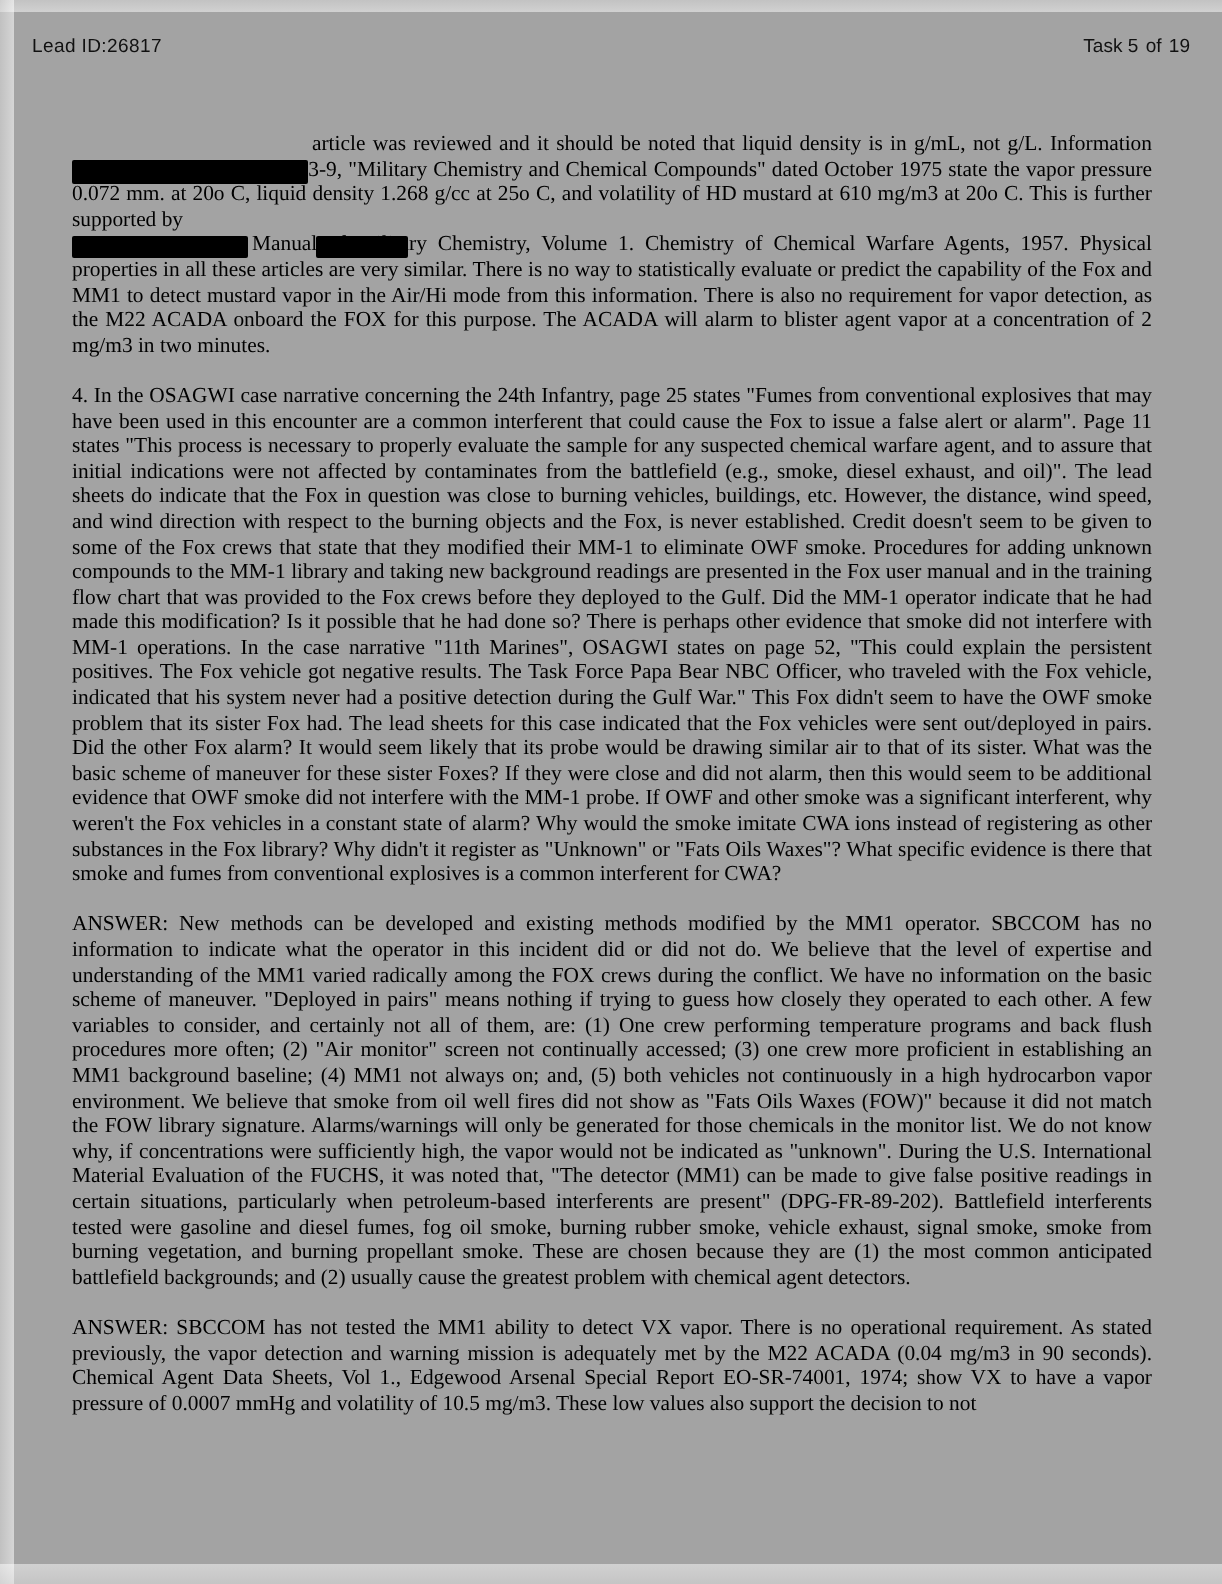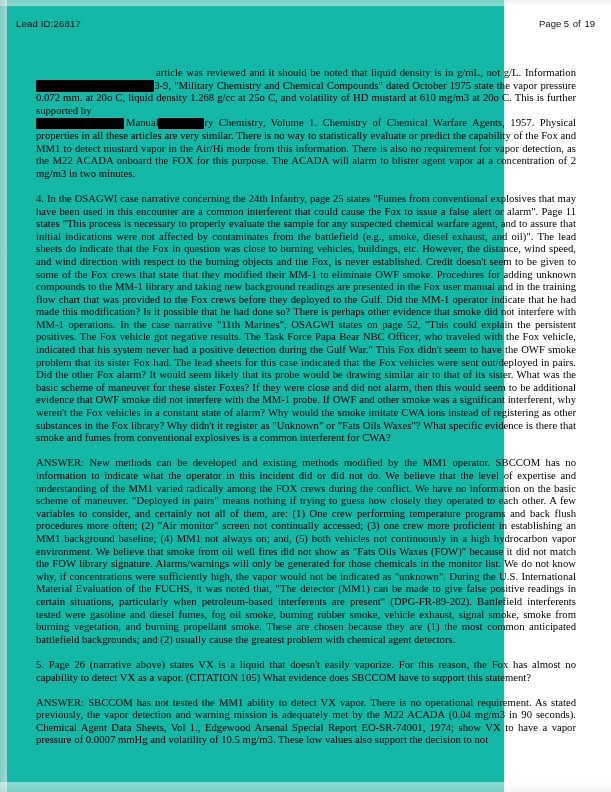--- a/index.html
+++ b/index.html
@@ -10,23 +10,23 @@
   body {
     width: 611px;
     height: 792px;
     font-family: "Liberation Serif", serif;
     color: #000000;
     position: relative;
     overflow: hidden;
   }
   .page {
     position: relative;
-    width: 504px;
+    width: 611px;
     height: 792px;
-    background: #14b8a6;
+    background: #a3a3a3;
     box-sizing: border-box;
   }
   .header {
     position: absolute;
     top: 18px;
     left: 0;
     width: 611px;
     height: 16px;
   }
   .lead-id {
@@ -133,38 +133,37 @@
 
 <div class="page">
 
   <div class="noise-edge-top"></div>
   <div class="noise-edge-left"></div>
   <div class="noise-edge-bottom"></div>
 
   <div class="header">
     <span class="lead-id">Lead ID:26817</span>
     <span class="page-num">
-      <span>Page</span>
+      <span>Task</span>
       <span>5</span>
       <span class="sep">of</span>
       <span>19</span>
     </span>
   </div>
 
   <div class="content">
 
     <p class="body"><span class="first-para-pad"></span><span>article was reviewed and it should be noted that liquid density is in g/mL, not g/L.  Information contained in the Army FM 3-9, "Military Chemistry and Chemical Compounds" dated October 1975 state the vapor pressure 0.072 mm. at 20o C, liquid density 1.268 g/cc at 25o C, and volatility of HD mustard at 610 mg/m3 at 20o C.  This is further supported by</span></p>
 
     <p class="body" style="margin-top:0"><span class="pad2"></span><span>Manual of Military Chemistry, Volume 1. Chemistry of Chemical Warfare Agents, 1957. Physical properties in all these articles are very similar.  There is no way to statistically evaluate or predict the capability of the Fox and MM1 to detect mustard vapor in the Air/Hi mode from this information.  There is also no requirement for vapor detection, as the M22 ACADA onboard the FOX for this purpose.  The ACADA will alarm to blister agent vapor at a concentration of 2 mg/m3 in two minutes.</span></p>
 
     <p class="body"><span>4.  In the OSAGWI case narrative concerning the 24th Infantry, page 25 states "Fumes from conventional explosives that may have been used in this encounter are a common interferent that could cause the Fox to issue a false alert or alarm".  Page 11 states "This process is necessary to properly evaluate the sample for any suspected chemical warfare agent, and to assure that initial indications were not affected by contaminates from the battlefield (e.g., smoke, diesel exhaust, and oil)".  The lead sheets do indicate that the Fox in question was close to burning vehicles, buildings, etc.  However, the distance, wind speed, and wind direction with respect to the burning objects and the Fox, is never established.  Credit doesn't seem to be given to some of the Fox crews that state that they modified their MM-1 to eliminate OWF smoke.  Procedures for adding unknown compounds to the MM-1 library and taking new background readings are presented in the Fox user manual and in the training flow chart that was provided to the Fox crews before they deployed to the Gulf.  Did the MM-1 operator indicate that he had made this modification?  Is it possible that he had done so?  There is perhaps other evidence that smoke did not interfere with MM-1 operations.  In the case narrative "11th Marines", OSAGWI states on page 52, "This could explain the persistent positives.  The Fox vehicle got negative results.  The Task Force Papa Bear NBC Officer, who traveled with the Fox vehicle, indicated that his system never had a positive detection during the Gulf War."  This Fox didn't seem to have the OWF smoke problem that its sister Fox had.  The lead sheets for this case indicated that the Fox vehicles were sent out/deployed in pairs.  Did the other Fox alarm?  It would seem likely that its probe would be drawing similar air to that of its sister.  What was the basic scheme of maneuver for these sister Foxes?  If they were close and did not alarm, then this would seem to be additional evidence that OWF smoke did not interfere with the MM-1 probe.  If OWF and other smoke was a significant interferent, why weren't the Fox vehicles in a constant state of alarm?  Why would the smoke imitate CWA ions instead of registering as other substances in the Fox library?  Why didn't it register as "Unknown" or "Fats Oils Waxes"?  What specific evidence is there that smoke and fumes from conventional explosives is a common interferent for CWA?</span></p>
 
     <p class="body"><span>ANSWER: New methods can be developed and existing methods modified by the MM1 operator.  SBCCOM has no information to indicate what the operator in this incident did or did not do.  We believe that the level of expertise and understanding of the MM1 varied radically among the FOX crews during the conflict.  We have no information on the basic scheme of maneuver.  "Deployed in pairs" means nothing if trying to guess how closely they operated to each other.  A few variables to consider, and certainly not all of them, are: (1) One crew performing temperature programs and back flush procedures more often; (2) "Air monitor" screen not continually accessed; (3) one crew more proficient in establishing an MM1 background baseline; (4) MM1 not always on; and, (5) both vehicles not continuously in a high hydrocarbon vapor environment.  We believe that smoke from oil well fires did not show as "Fats Oils Waxes (FOW)" because it did not match the FOW library signature.  Alarms/warnings will only be generated for those chemicals in the monitor list.  We do not know why, if concentrations were sufficiently high, the vapor would not be indicated as "unknown".  During the U.S. International Material Evaluation of the FUCHS, it was noted that, "The detector (MM1) can be made to give false positive readings in certain situations, particularly when petroleum-based interferents are present" (DPG-FR-89-202).  Battlefield interferents tested were gasoline and diesel fumes, fog oil smoke, burning rubber smoke, vehicle exhaust, signal smoke, smoke from burning vegetation, and burning propellant smoke.  These are chosen because they are (1) the most common anticipated battlefield backgrounds; and (2) usually cause the greatest problem with chemical agent detectors.</span></p>
 
-    <p class="body"><span>5.  Page 26 (narrative above) states VX is a liquid that doesn't easily vaporize.  For this reason, the Fox has almost no capability to detect VX as a vapor.  (CITATION 105)  What evidence does SBCCOM have to support this statement?</span></p>
 
     <p class="body"><span>ANSWER: SBCCOM has not tested the MM1 ability to detect VX vapor.  There is no operational requirement.  As stated previously, the vapor detection and warning mission is adequately met by the M22 ACADA (0.04 mg/m3 in 90 seconds).  Chemical Agent Data Sheets, Vol 1., Edgewood Arsenal Special Report EO-SR-74001, 1974; show VX to have a vapor pressure of 0.0007 mmHg and volatility of 10.5 mg/m3.  These low values also support the decision to not</span></p>
 
   </div>
 
   <div class="redaction r1"></div>
   <div class="redaction r2"></div>
   <div class="redaction r3"></div>
 
 </div>

